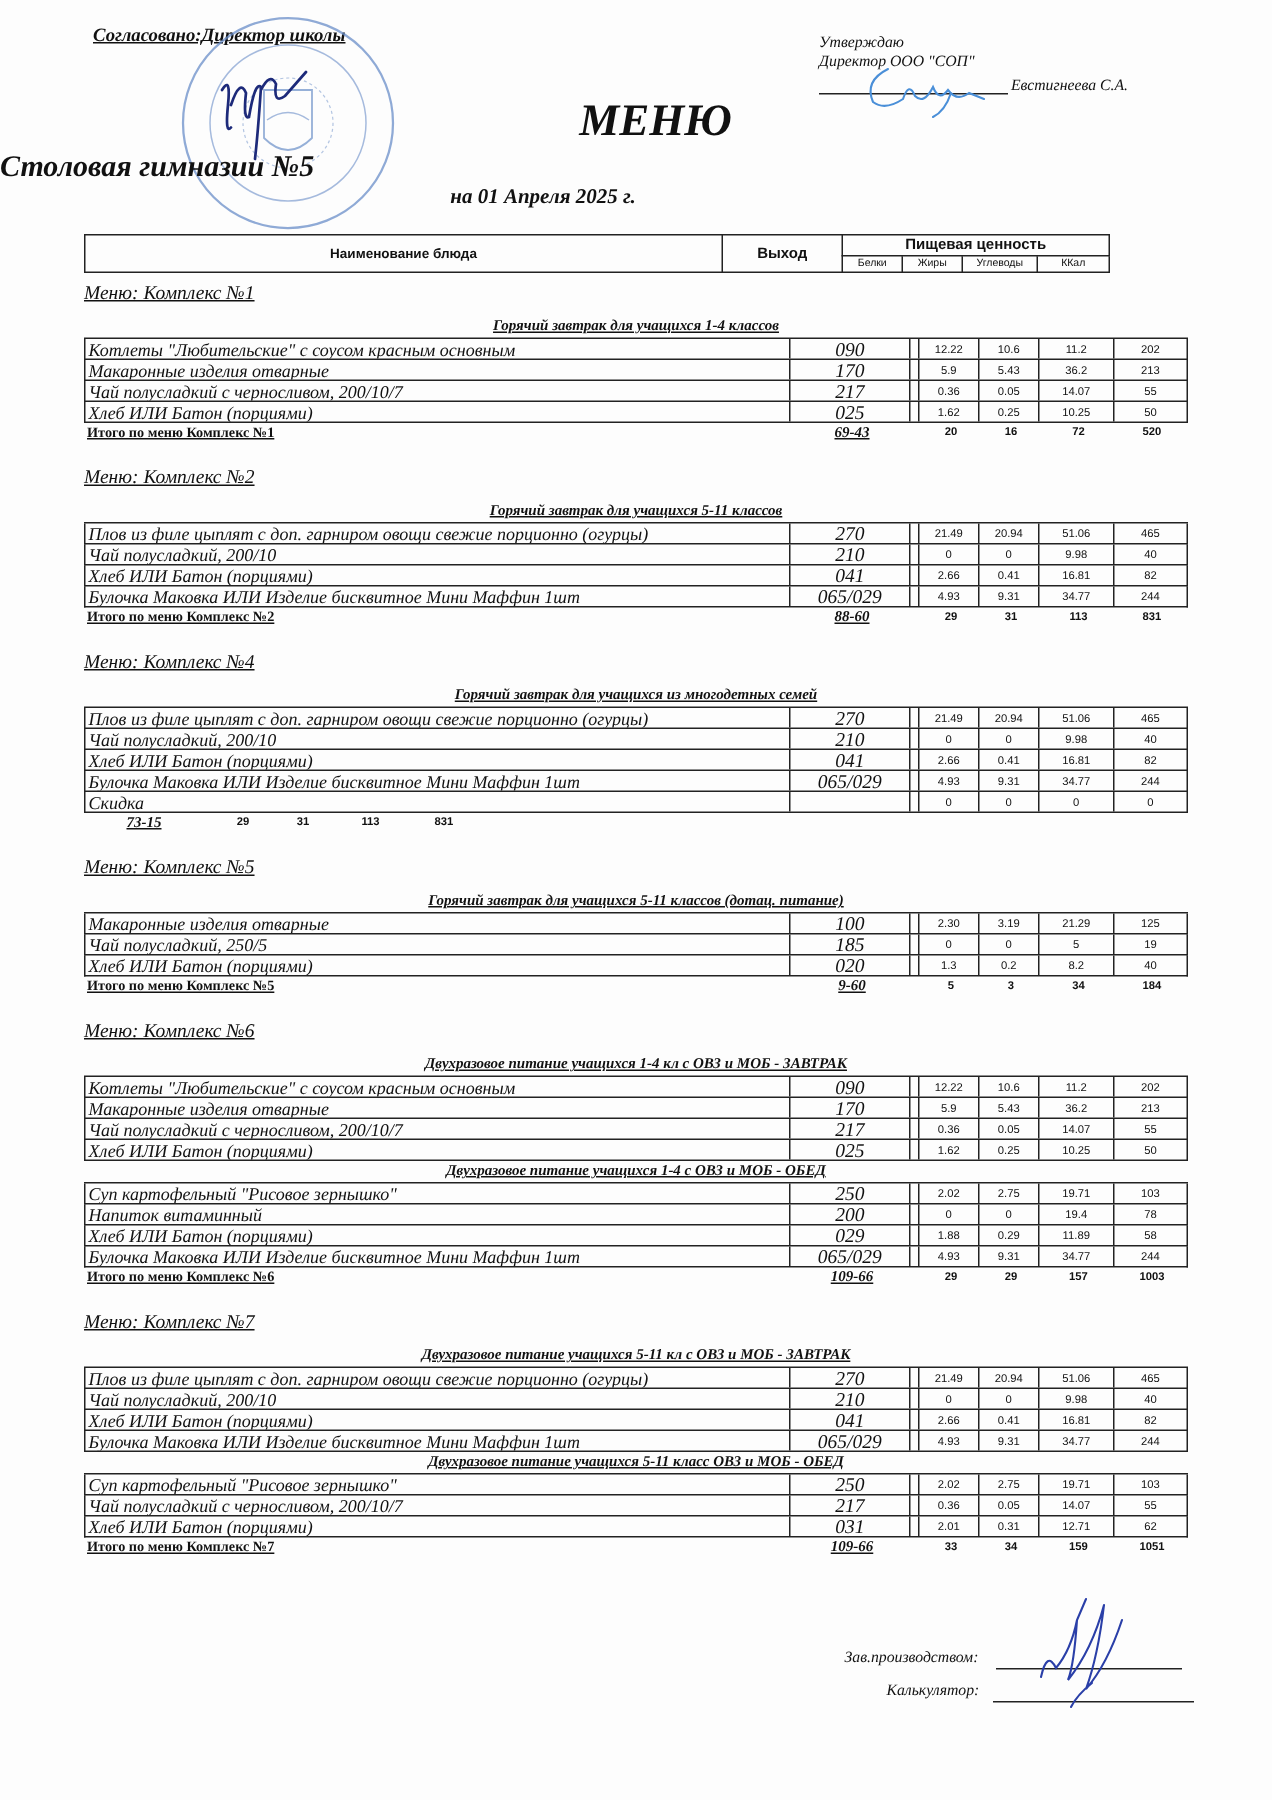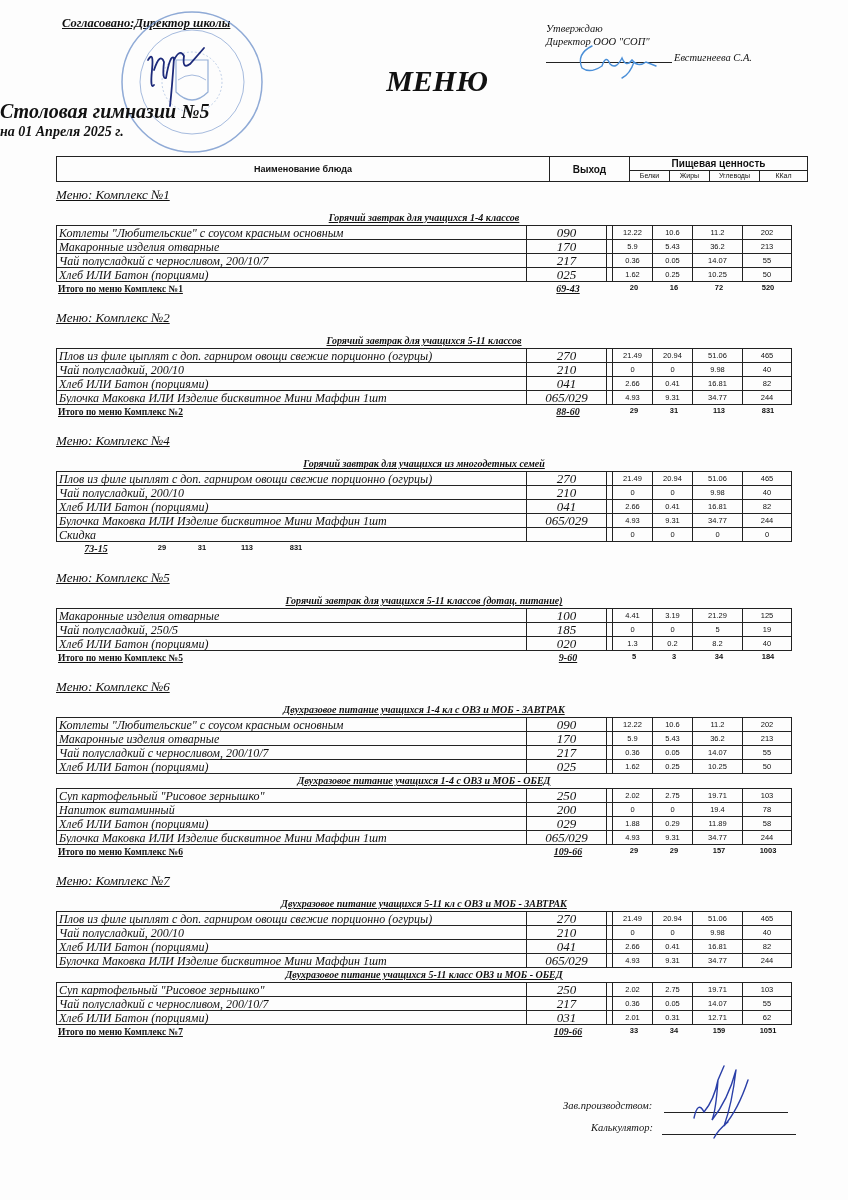--- a/index.html
+++ b/index.html
@@ -10,23 +10,23 @@
   .stamp { position: absolute; left: 112px; top: 8px; width: 160px; height: 148px; }
   .sig-dir { position: absolute; left: 140px; top: 40px; width: 70px; height: 70px; }
 
   .confirm { position: absolute; left: 546px; top: 22px; font-size: 10.5px; font-style: italic; line-height: 13px; }
   .confirm-line { position: absolute; left: 546px; top: 62px; width: 126px; border-bottom: 1px solid #222; }
   .confirm-name { position: absolute; left: 674px; top: 52px; font-size: 10.5px; font-style: italic; }
   .sig-sop { position: absolute; left: 572px; top: 40px; width: 90px; height: 40px; }
 
   .title { position: absolute; left: 13px; width: 848px; text-align: center; top: 64px; font-size: 30px; font-style: italic; font-weight: bold; }
   .subtitle { position: absolute; left: 0; width: 848px; text-align: left; top: 100px; font-size: 20px; font-style: italic; font-weight: bold; }
-  .date { position: absolute; left: 0; width: 724px; text-align: left; top: 124px; font-size: 14px; font-style: italic; font-weight: bold; }
-
-  .head-table { position: absolute; left: 56px; top: 156px; width: 752px; border-collapse: collapse; }
+  .date { position: absolute; left: 0; width: 724px; text-align: center; top: 124px; font-size: 14px; font-style: italic; font-weight: bold; }
+
+  .head-table { position: absolute; left: 56px; top: 156px; width: 684px; border-collapse: collapse; }
   .head-table td { border: 1px solid #222; font-family: "Liberation Sans", sans-serif; text-align: center; }
   .hname { font-size: 9px; font-weight: bold; height: 25px; }
   .hout { width: 80px; font-size: 10px; font-weight: bold; }
   .hnut { font-size: 10px; font-weight: bold; height: 13px; }
   .hsub { font-size: 7px; height: 11px; width: 40px; }
 
   .content { position: absolute; left: 56px; top: 184px; width: 736px; }
   .complex-title { text-align: left; font-size: 13px; font-style: italic; text-decoration: underline; height: 22px; line-height: 22px; }
   .section-title { text-align: center; font-size: 10px; font-style: italic; font-weight: bold; text-decoration: underline; height: 14px; line-height: 14px; margin-top: 5px; }
   .sec-gap { height: 11px; }
@@ -266,21 +266,21 @@
       <div class="sec-gap"></div>
     </div>
     <div class="complex">
       <div class="complex-title">Меню: Комплекс №5</div>
       <div class="section-title">Горячий завтрак для учащихся 5-11 классов (дотац. питание)</div>
       <div class="rows">
         <div class="row">
     <div class="cell-name">Макаронные изделия отварные</div>
     <div class="cell-out">100</div>
     <div class="cell-gap"></div>
-    <div class="cell-num">4.41</div>
+    <div class="cell-num">2.30</div>
     <div class="cell-num">3.19</div>
     <div class="cell-num w-c">21.29</div>
     <div class="cell-num w-k">125</div>
   </div>
         <div class="row">
     <div class="cell-name">Чай полусладкий, 250/5</div>
     <div class="cell-out">185</div>
     <div class="cell-gap"></div>
     <div class="cell-num">0</div>
     <div class="cell-num">0</div>

